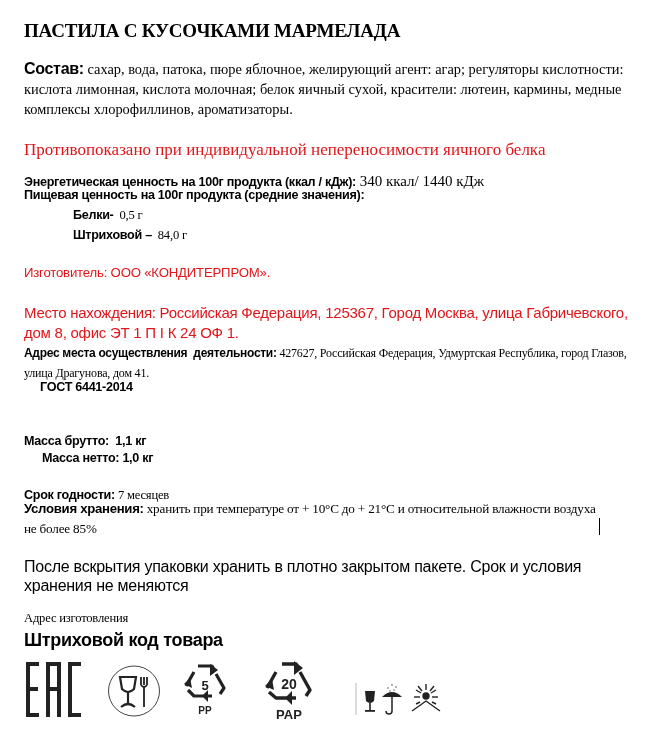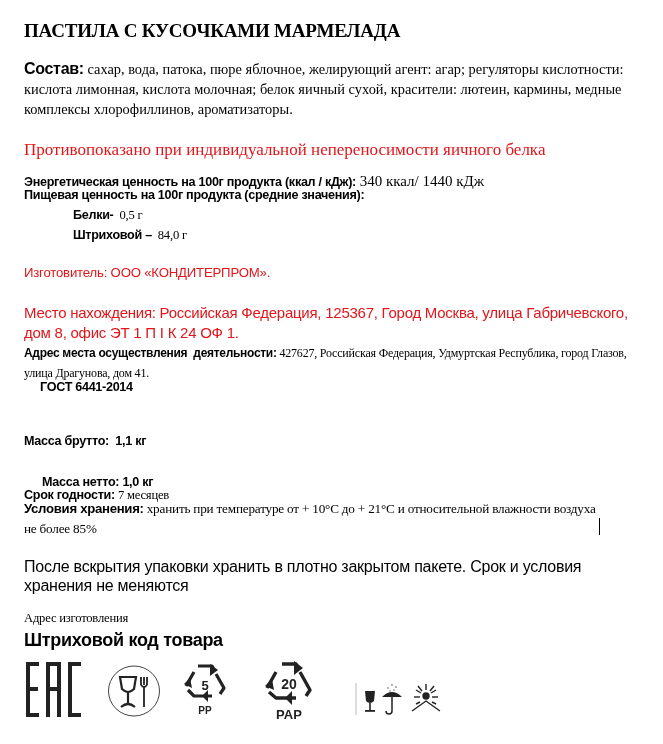--- a/index.html
+++ b/index.html
@@ -17,21 +17,21 @@
   .energy { top: 172px; }
   .nutri { top: 185px; }
   .protein { top: 205px; left: 73px; }
   .carbs { top: 225px; left: 73px; }
   .maker { top: 265px; font-family: "Liberation Sans", sans-serif; font-size: 13.2px; letter-spacing: -0.2px; }
   .location { top: 303px; font-family: "Liberation Sans", sans-serif; font-size: 15px; line-height: 20px; letter-spacing: -0.25px; }
   .activity { top: 343px; font-size: 13.2px; line-height: 20px; }
   .activity .lbl, .activity .val-sans { font-size: 12px; }
   .gost { top: 380px; padding-left: 16px; }
   .brutto { top: 431px; }
-  .netto { top: 472px; padding-left: 18px; }
+  .netto { top: 448px; padding-left: 18px; }
   .shelf { top: 485px; }
   .storage { top: 499px; font-size: 13.2px; line-height: 20px; }
   .storage .lbl, .storage .val-sans { font-size: 13.2px; }
   .cursor { display: inline-block; width: 1.3px; height: 17px; background: #000; vertical-align: -3px; margin-left: 3px; }
   .after { top: 557px; font-family: "Liberation Sans", sans-serif; font-size: 16px; line-height: 19px; letter-spacing: -0.25px; }
   .date { top: 611px; }
   .barcode { top: 630px; font-size: 18px; }
   .symbol { position: absolute; }
 </style>
 </head>

